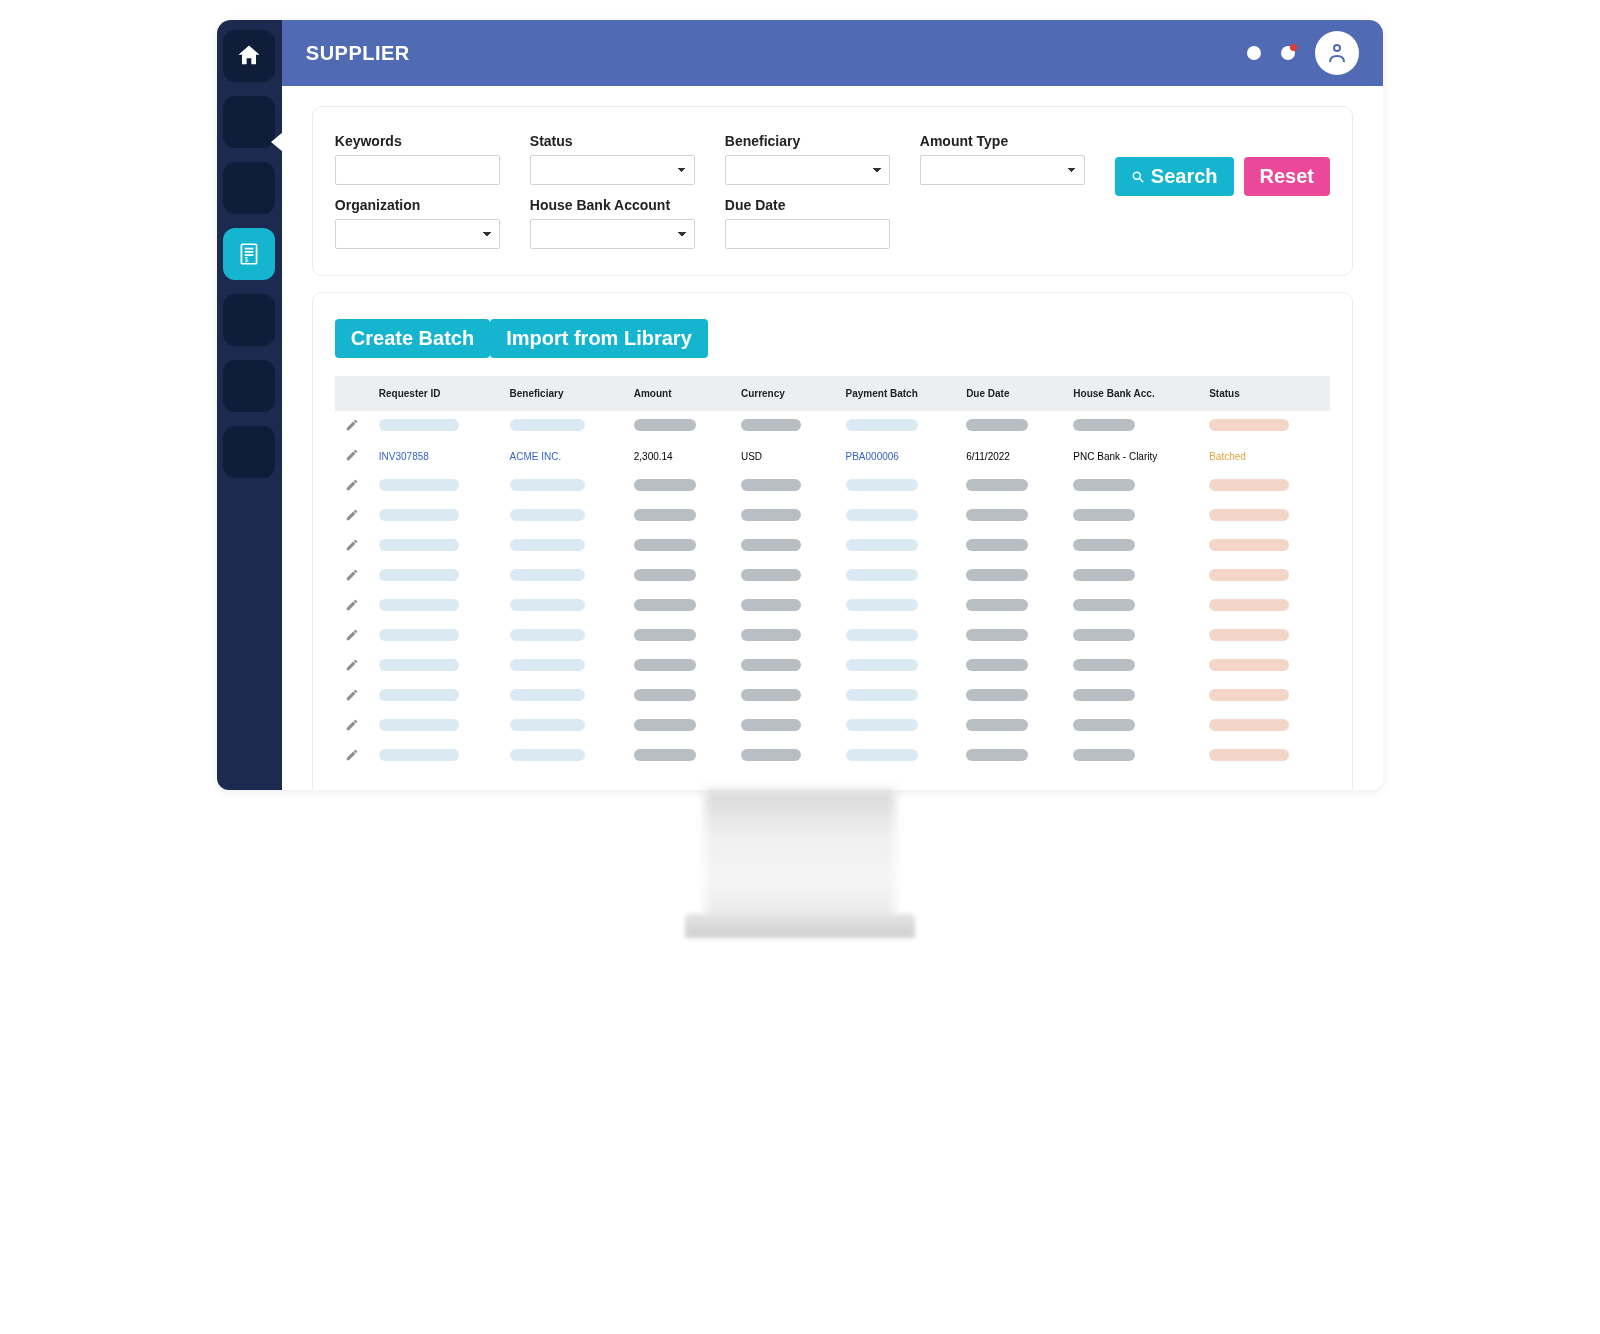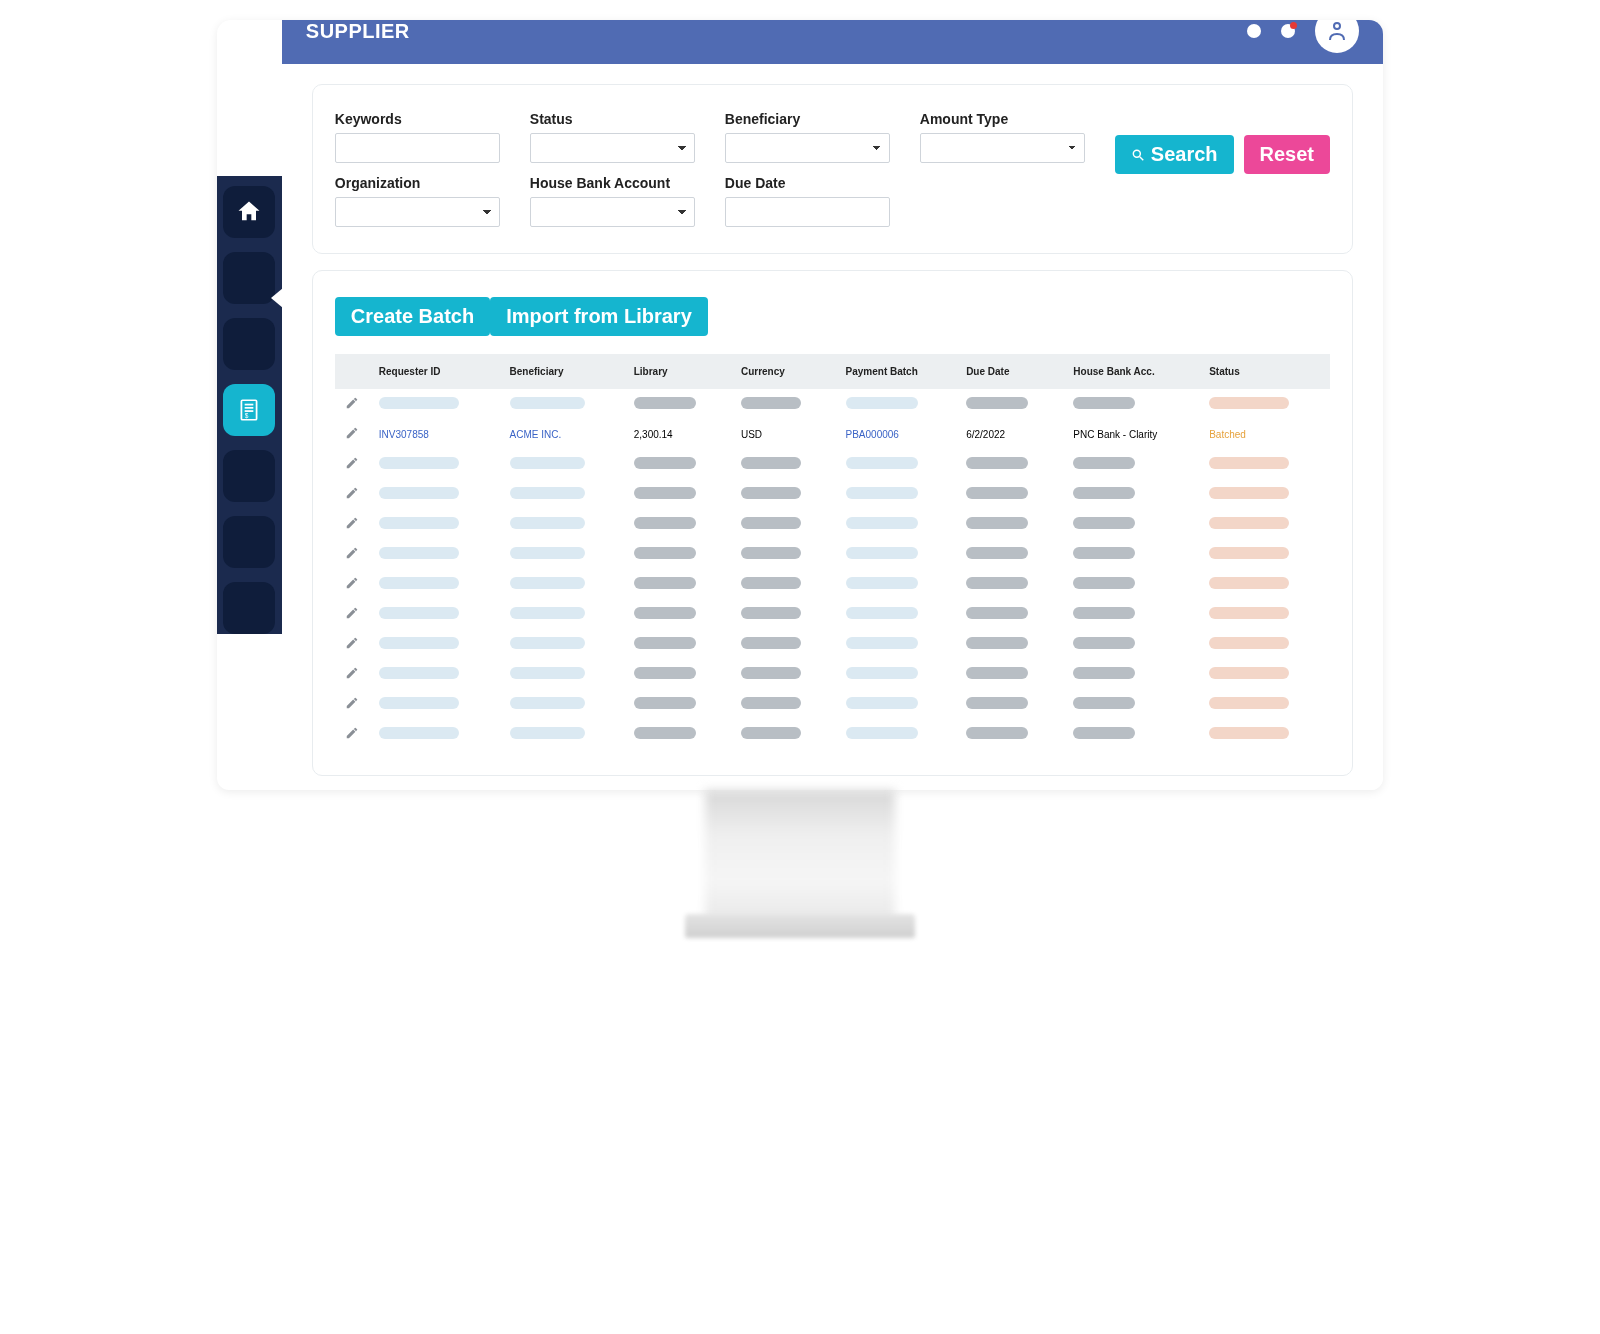--- a/index.html
+++ b/index.html
@@ -11,21 +11,20 @@
   }
   .screen {
     width: 100%;
     height: 770px;
     background: #fff;
     border-radius: 14px 14px 12px 12px;
     overflow: hidden;
     box-shadow: 0 2px 10px rgba(0,0,0,0.08);
     display: flex;
     position: relative;
-    align-items: center;
   }
   
   .sidebar {
     width: 90px;
     background: #1b2a4e;
     display: flex;
     flex-direction: column;
     align-items: center;
     padding-top: 10px;
     gap: 14px;
@@ -241,21 +240,21 @@
               <span>Import from Library</span>
             </button>
           </div>
 
           <table class="data">
             <thead>
               <tr>
                 <th class="edit-col"></th>
                 <th>Requester ID</th>
                 <th>Beneficiary</th>
-                <th>Library</th>
+                <th>Amount</th>
                 <th>Currency</th>
                 <th>Payment Batch</th>
                 <th>Due Date</th>
                 <th>House Bank Acc.</th>
                 <th>Status</th>
               </tr>
             </thead>
             <tbody id="tbody">
                 <tr>
                   <td class="edit-col"><span class="edit-icon"><svg width="14" height="14" viewBox="0 0 24 24" fill="#8a8f96">
@@ -272,21 +271,21 @@
                 </tr>
                 <tr>
                   <td class="edit-col"><span class="edit-icon"><svg width="14" height="14" viewBox="0 0 24 24" fill="#8a8f96">
                         <path d="M3 17.25V21h3.75L17.81 9.94l-3.75-3.75L3 17.25zM20.71 7.04a1 1 0 0 0 0-1.41l-2.34-2.34a1 1 0 0 0-1.41 0l-1.83 1.83 3.75 3.75 1.83-1.83z"></path>
                       </svg></span></td>
                   <td><span class="link">INV307858</span></td>
                   <td><span class="link">ACME INC.</span></td>
                   <td><span>2,300.14</span></td>
                   <td><span>USD</span></td>
                   <td><span class="link">PBA000006</span></td>
-                  <td><span>6/2/2022</span></td>
+                  <td><span>6/11/2022</span></td>
                   <td><span>PNC Bank - Clarity</span></td>
                   <td><span class="status-batched">Batched</span></td>
                 </tr>
                 <tr>
                   <td class="edit-col"><span class="edit-icon"><svg width="14" height="14" viewBox="0 0 24 24" fill="#8a8f96">
                         <path d="M3 17.25V21h3.75L17.81 9.94l-3.75-3.75L3 17.25zM20.71 7.04a1 1 0 0 0 0-1.41l-2.34-2.34a1 1 0 0 0-1.41 0l-1.83 1.83 3.75 3.75 1.83-1.83z"></path>
                       </svg></span></td>
                   <td><span class="pill pill-blue-lt w-req"></span></td>
                   <td><span class="pill pill-blue-lt w-ben"></span></td>
                   <td><span class="pill pill-grey w-amt"></span></td>

